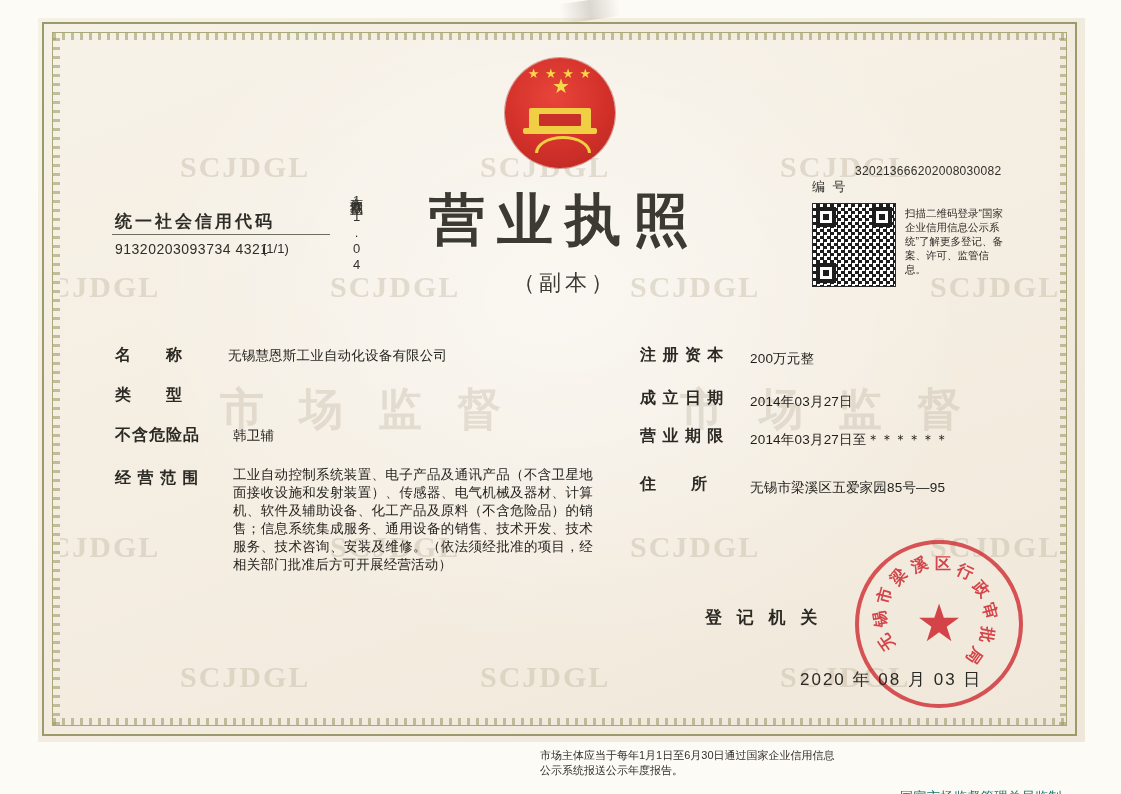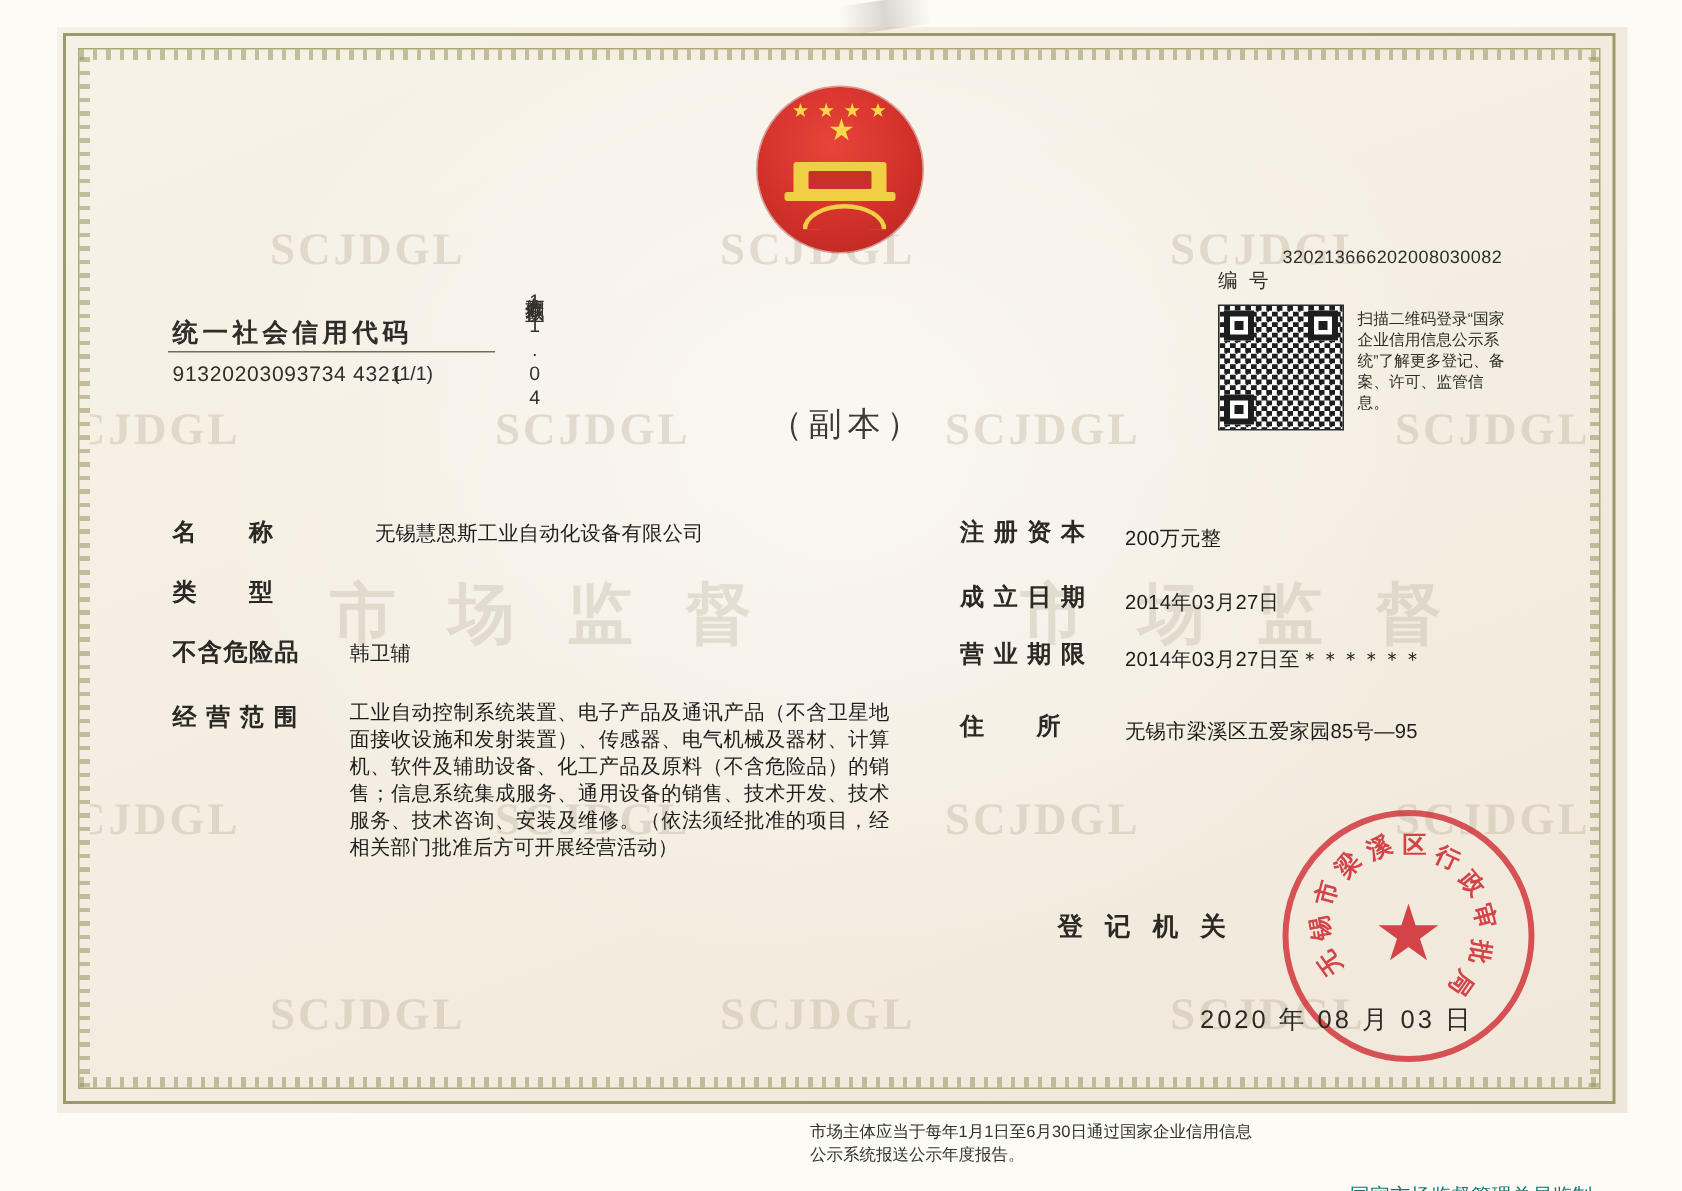--- a/index.html
+++ b/index.html
@@ -429,20 +429,21 @@
   <div class="scan-streak"></div>
 
   <div class="emblem">
     <div class="emblem-disc"></div>
     <div class="emblem-star-big">★</div>
     <div class="emblem-stars">★ ★ ★ ★</div>
     <div class="emblem-gate"></div>
     <div class="emblem-gear"></div>
   </div>
 
+  <div class="title">营业执照</div>
   <div class="subtitle">（副本）</div>
   <div class="validity">有效期截止11.04</div>
 
   <div class="credit-label">统一社会信用代码</div>
   <div class="credit-underline"></div>
   <div class="credit-value">91320203093734 4321</div>
   <div class="credit-copies">(1/1)</div>
 
   <div class="number-label">编 号</div>
   <div class="number-value">320213666202008030082</div>
@@ -454,21 +455,21 @@
     <div class="qr-eye" style="right:3px; top:3px;">
         <i></i>
       </div>
     <div class="qr-eye" style="left:3px; bottom:3px;">
         <i></i>
       </div>
   </div>
   <div class="qr-note">扫描二维码登录“国家企业信用信息公示系统”了解更多登记、备案、许可、监管信息。</div>
 
   <div class="field-label" style="left:115px; top:345px;text-align:center;">名　　称</div>
-  <div class="field-value" style="left:250px; top:347px;">无锡慧恩斯工业自动化设备有限公司</div>
+  <div class="field-value" style="left:228px; top:347px;">无锡慧恩斯工业自动化设备有限公司</div>
 
   <div class="field-label" style="left:115px; top:385px;">类　　型</div>
 
   <div class="field-label" style="left:115px; top:425px;">不含危险品</div>
   <div class="field-value" style="left:233px; top:427px;">韩卫辅</div>
 
   <div class="field-label" style="left:115px; top:468px;">经 营 范 围</div>
   <div class="field-value multiline" style="left:233px; top:466px;">工业自动控制系统装置、电子产品及通讯产品（不含卫星地面接收设施和发射装置）、传感器、电气机械及器材、计算机、软件及辅助设备、化工产品及原料（不含危险品）的销售；信息系统集成服务、通用设备的销售、技术开发、技术服务、技术咨询、安装及维修。（依法须经批准的项目，经相关部门批准后方可开展经营活动）</div>
 
   <div class="field-label" style="left:640px; top:345px;">注 册 资 本</div>

